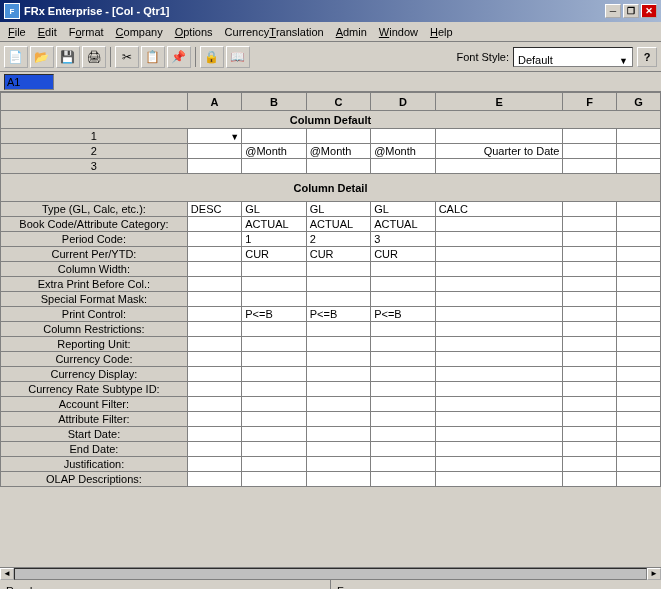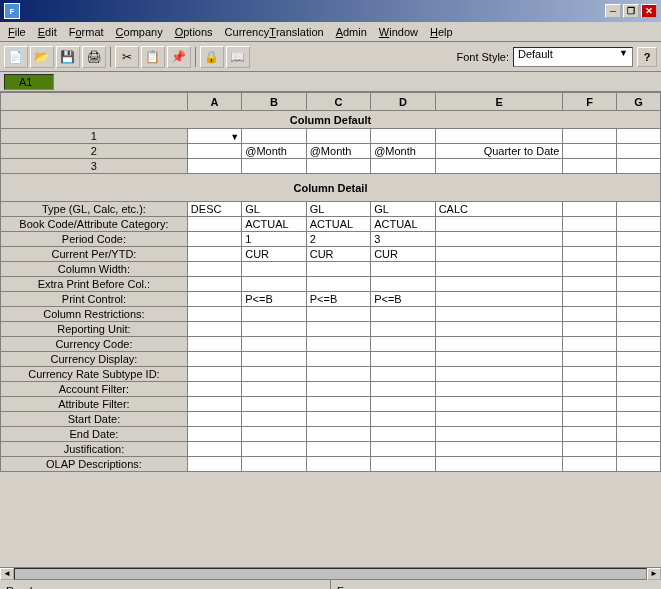--- a/index.html
+++ b/index.html
@@ -64,21 +64,21 @@
     }
     .toolbar-separator { width: 1px; height: 20px; background: #808080; margin: 0 2px; }
     .toolbar-right { margin-left: auto; display: flex; align-items: center; gap: 4px; }
     .font-style-label { font-size: 11px; }
     .font-style-dropdown {
       width: 120px;
       height: 20px;
       border: 1px inset #808080;
       background: white;
       display: flex;
-      align-items: flex-start;
+      align-items: flex-end;
       justify-content: space-between;
       padding: 0 4px;
       font-size: 11px;
     }
     .help-btn {
       width: 20px;
       height: 20px;
       background: #d4d0c8;
       border: 1px outset #fff;
       display: flex;
@@ -95,23 +95,23 @@
       height: 20px;
       display: flex;
       align-items: center;
       padding: 0 4px;
       border-bottom: 1px solid #808080;
       font-size: 11px;
     }
     .cell-ref-box {
       width: 50px;
       height: 16px;
-      background: #4d7c0f;
+      background: #1d4ed8;
       border: 1px inset #808080;
-      padding: 0 14px;
+      padding: 0 2px;
       font-size: 11px;
     }
 
     
     .grid-container {
       background: #d4d0c8;
       overflow: hidden;
       height: calc(589px - 22px - 20px - 30px - 20px - 22px);
     }
 
@@ -210,20 +210,21 @@
       font-size: 9px;
       color: #000;
     }
   </style>
 </head>
 <body>
 
 <div class="title-bar">
   <div class="title-bar-left">
     <div class="title-bar-icon">F</div>
+    <span>FRx Enterprise - [Col - Qtr1]</span>
   </div>
   <div class="title-bar-buttons">
     <div class="title-btn">─</div>
     <div class="title-btn">❐</div>
     <div class="title-btn" style="background:#c00;color:white;">✕</div>
   </div>
 </div>
 
 <div class="menu-bar">
   <div class="menu-item"><u>F</u>ile</div>
@@ -394,20 +395,30 @@
         <td class="row-label">Extra Print Before Col.:</td>
         <td class="data-cell"></td>
         <td class="data-cell"></td>
         <td class="data-cell"></td>
         <td class="data-cell"></td>
         <td class="data-cell"></td>
         <td class="data-cell"></td>
         <td class="data-cell"></td>
       </tr>
 
+      <tr>
+        <td class="row-label">Special Format Mask:</td>
+        <td class="data-cell"></td>
+        <td class="data-cell"></td>
+        <td class="data-cell"></td>
+        <td class="data-cell"></td>
+        <td class="data-cell"></td>
+        <td class="data-cell"></td>
+        <td class="data-cell"></td>
+      </tr>
 
       <tr>
         <td class="row-label">Print Control:</td>
         <td class="data-cell"></td>
         <td class="data-cell">P&lt;=B</td>
         <td class="data-cell">P&lt;=B</td>
         <td class="data-cell">P&lt;=B</td>
         <td class="data-cell"></td>
         <td class="data-cell"></td>
         <td class="data-cell"></td>

